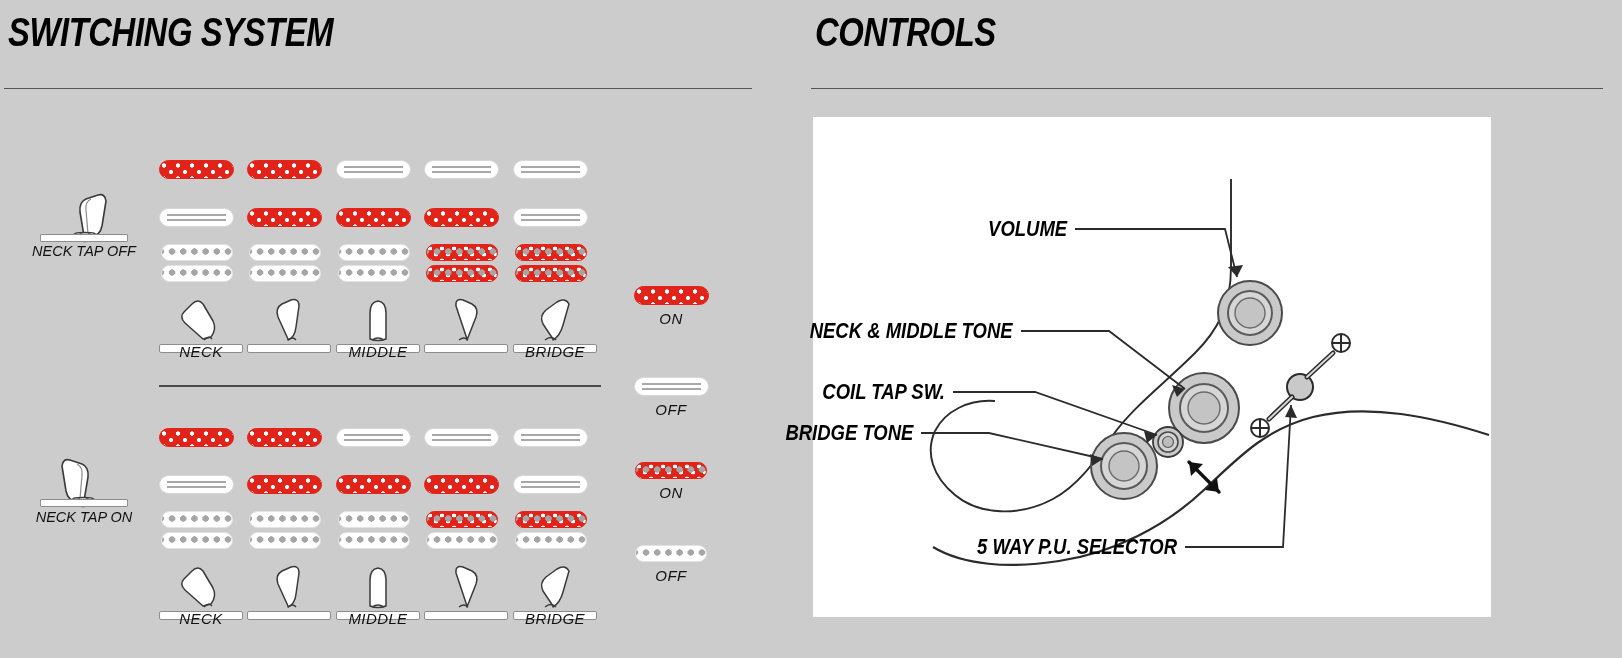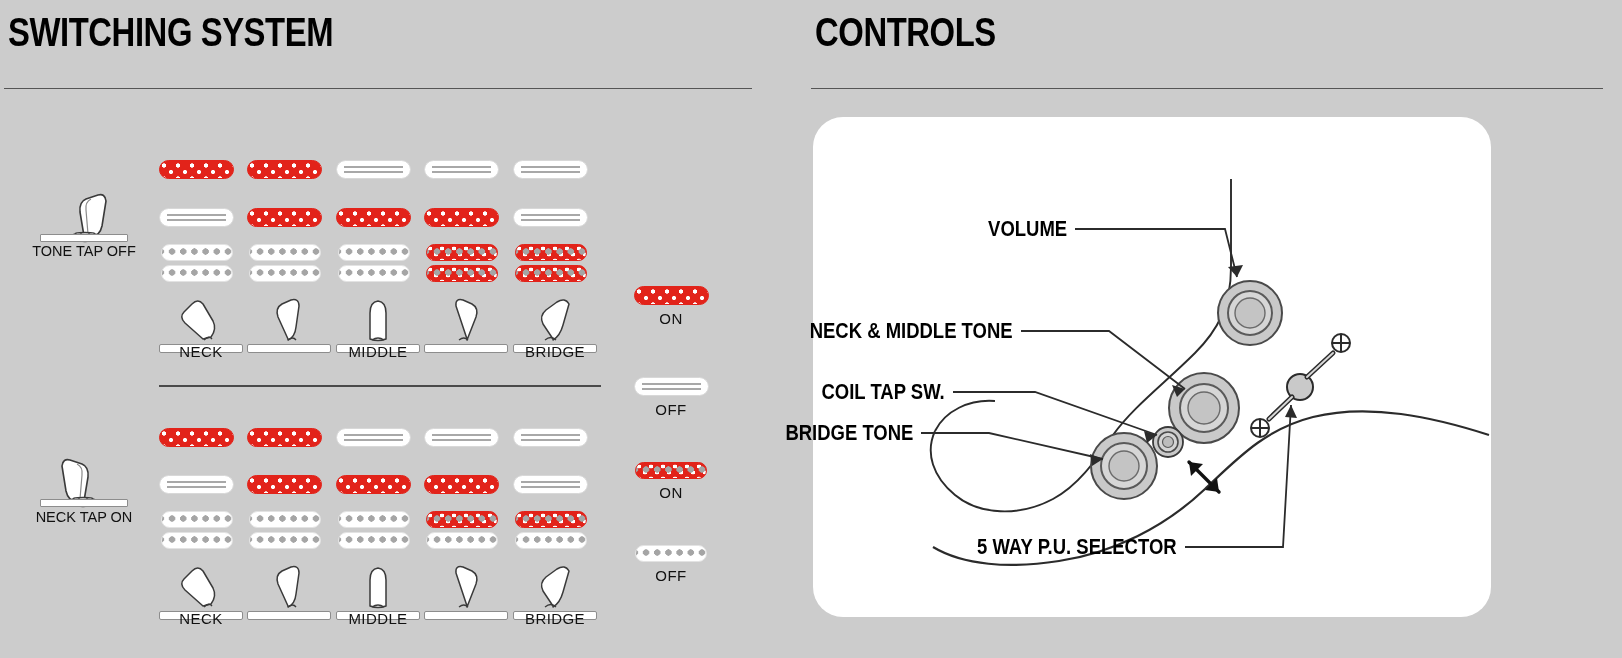--- a/index.html
+++ b/index.html
@@ -3,21 +3,21 @@
 <meta charset="utf-8">
 <style>
   html,body{margin:0;padding:0;}
   body{
     width:1622px;height:658px;
     background:#cccccc;
     font-family:"Liberation Sans", sans-serif;
     overflow:hidden;
     position:relative;
   }
-  .page{position:relative;width:1622px;height:658px;}
+  .page{position:relative;width:1622px;height:658px;font-style:italic;}
 
   
   .panel-title{
     position:absolute;
     font-family:"Liberation Sans", sans-serif;
     font-weight:bold;
     font-size:40px;
     letter-spacing:-0.5px;
     color:#000;
     transform:scaleX(0.82);
@@ -152,21 +152,21 @@
     <div class="toggle" style="left:36px;top:190px;">
       <svg width="96" height="62" viewBox="0 0 96 62">
         <path d="M48 46 L44 22 Q43 12 50 9 L62 5 Q69 3 70 11 L66 36 Q64 45 56 47 Z" fill="#ffffff" stroke="#3a3a3a" stroke-width="1.6" stroke-linejoin="round"></path>
         <path d="M52 44 L50 20 Q49 12 55 9" fill="none" stroke="#8a8a8a" stroke-width="1.2"></path>
         <ellipse cx="49" cy="47" rx="14" ry="4.5" fill="#e9e9e9" stroke="#3a3a3a" stroke-width="1.4"></ellipse>
         <rect x="40" y="43" width="5" height="5" fill="#ffffff" stroke="#3a3a3a" stroke-width="1.1"></rect>
         <rect x="53" y="43" width="5" height="5" fill="#ffffff" stroke="#3a3a3a" stroke-width="1.1"></rect>
       </svg>
       <div class="tbase"></div>
     </div>
-    <div class="toggle-caption" style="left:16px;top:243px;width:136px;">TONE TAP OFF</div>
+    <div class="toggle-caption" style="left:16px;top:243px;width:136px;">NECK TAP OFF</div>
 
     <div class="matrix" style="left:159px;top:160px;">
       <div class="pu" style="left:0px;top:0px;">
           <div class="pill on sc"></div>
         </div>
       <div class="pu" style="left:88px;top:0px;">
           <div class="pill on sc"></div>
         </div>
       <div class="pu" style="left:177px;top:0px;">
           <div class="pill off sc"></div>
@@ -428,21 +428,21 @@
     <div class="legend-item" style="left:631px;top:462px;width:80px;">
       <div class="pill on hbc"></div>
       <div class="lbl">ON</div>
     </div>
     <div class="legend-item" style="left:631px;top:545px;width:80px;">
       <div class="pill off hbc"></div>
       <div class="lbl">OFF</div>
     </div>
   </div>
 
-  <div class="controls-card" style="left:813px;top:117px;width:678px;height:500px;border-radius:30px;">
+  <div class="controls-card" style="left:813px;top:117px;width:678px;height:500px;">
 
     <svg width="678" height="500" viewBox="0 0 678 500">
 
       <path d="M676 318 C 620 300, 556 286, 500 300 C 452 312, 424 342, 392 372
                C 352 410, 300 436, 246 444 C 196 452, 150 448, 120 430" fill="none" stroke="#2b2b2b" stroke-width="2.2"></path>
 
       <path d="M418 62 L418 150 C 418 190, 404 214, 382 236
                C 352 266, 320 290, 300 318
                C 282 344, 266 368, 240 382
                C 206 400, 166 398, 142 378

